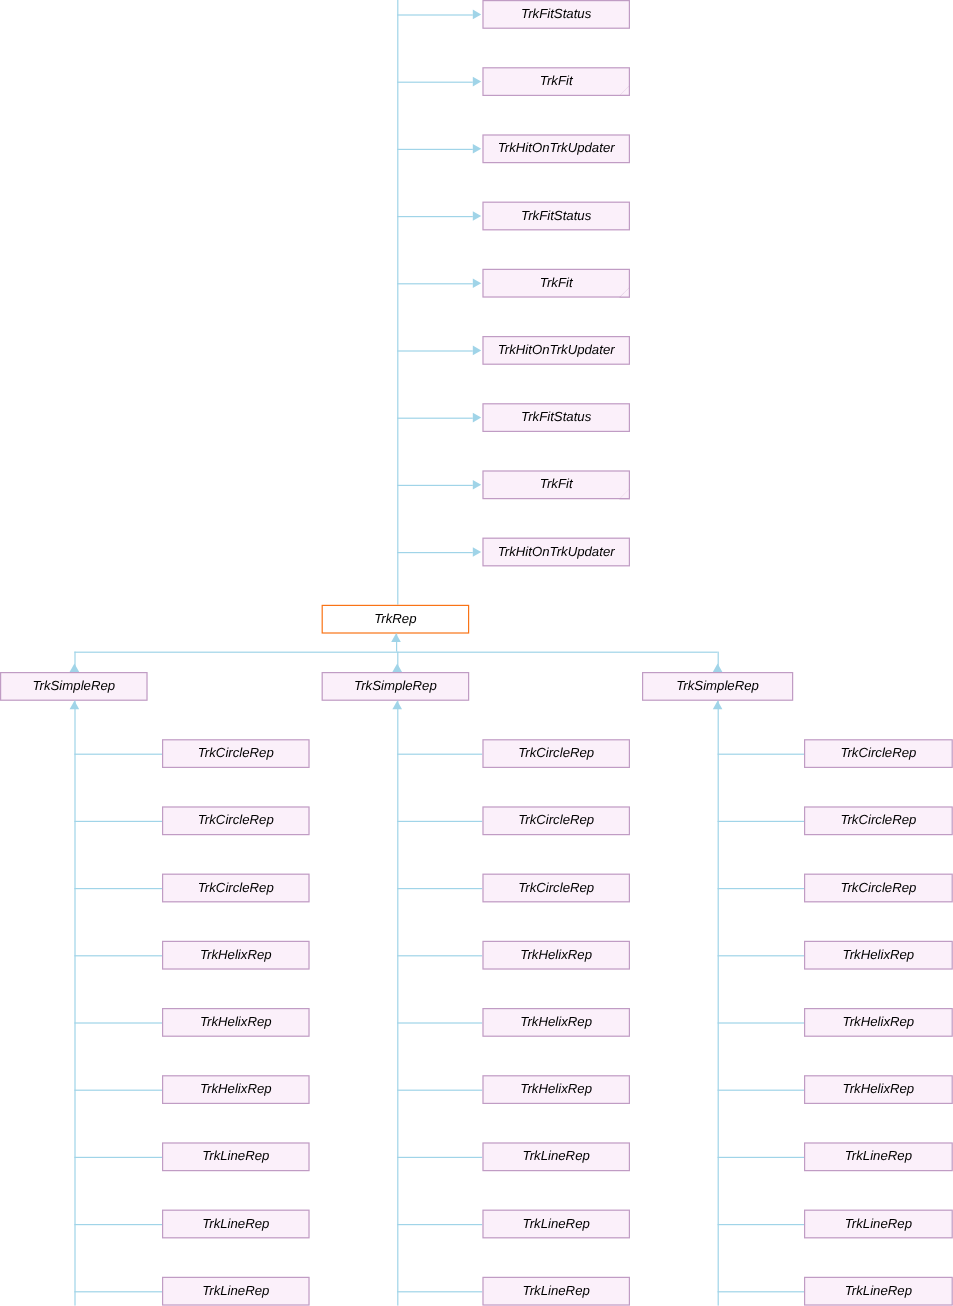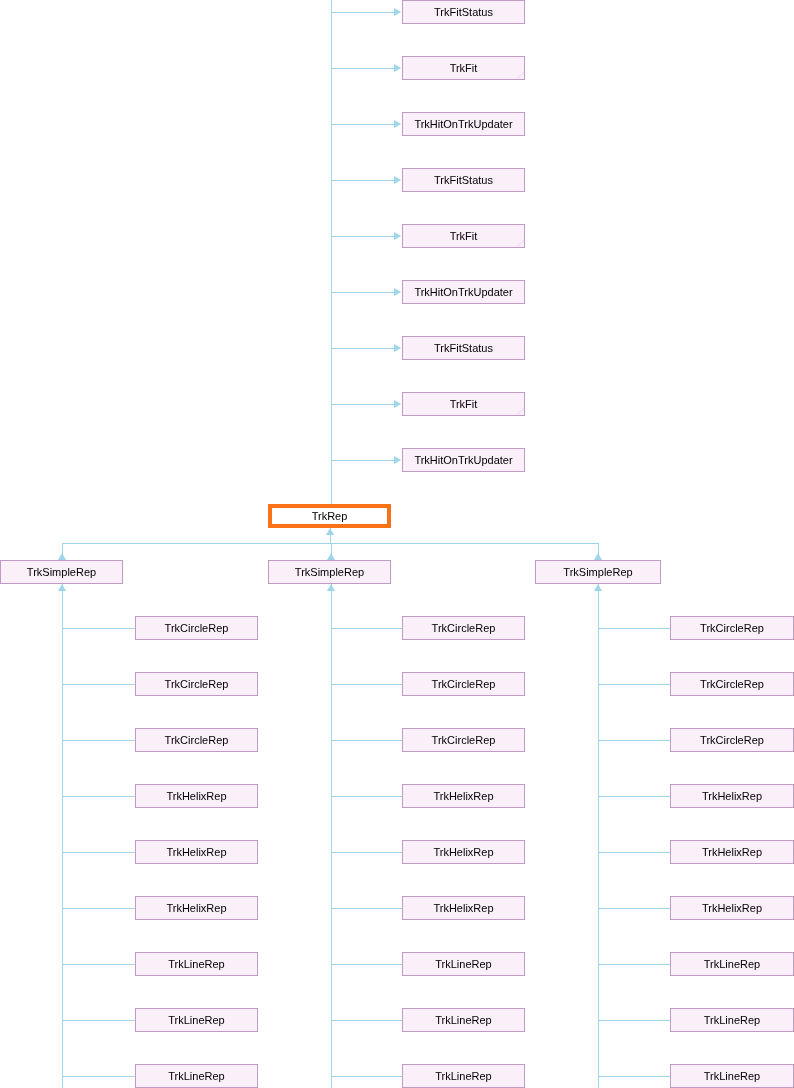--- a/index.html
+++ b/index.html
@@ -11,23 +11,24 @@
   #diagram{position:absolute;left:0;top:0;width:794px;height:1088px;}
 
   
   .node{
     position:absolute;box-sizing:border-box;
     background:#fbf0fa;border:1px solid #c09cc4;
     font-size:11px;color:#000000;
     display:flex;align-items:center;justify-content:center;
     text-align:center;white-space:nowrap;
     height:24px;
+    font-style:italic;
   }
   .node.root{
-    background:#ffffff;border:4px solid #f97316;
+    background:#ffffff;border:1px solid #f97316;
   }
   
   .node.folded::after{
     content:"";position:absolute;right:-1px;bottom:-1px;
     width:0;height:0;
     border-left:9px solid transparent;
     border-bottom:9px solid #c09cc4;
   }
   .node.folded::before{
     content:"";position:absolute;right:0px;bottom:0px;

